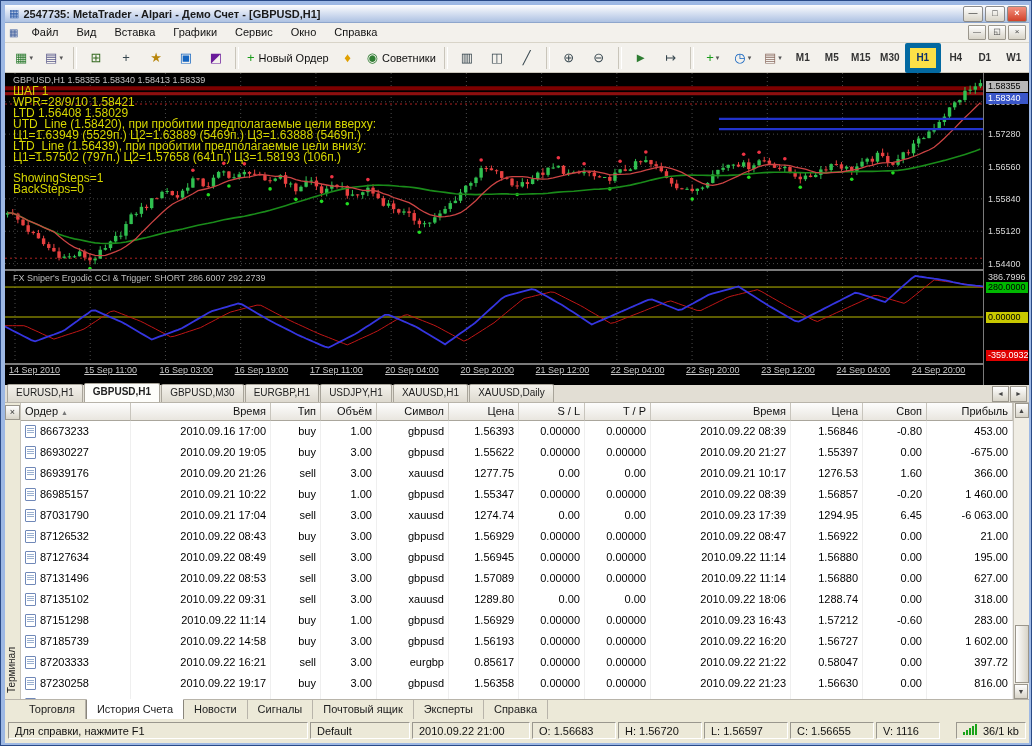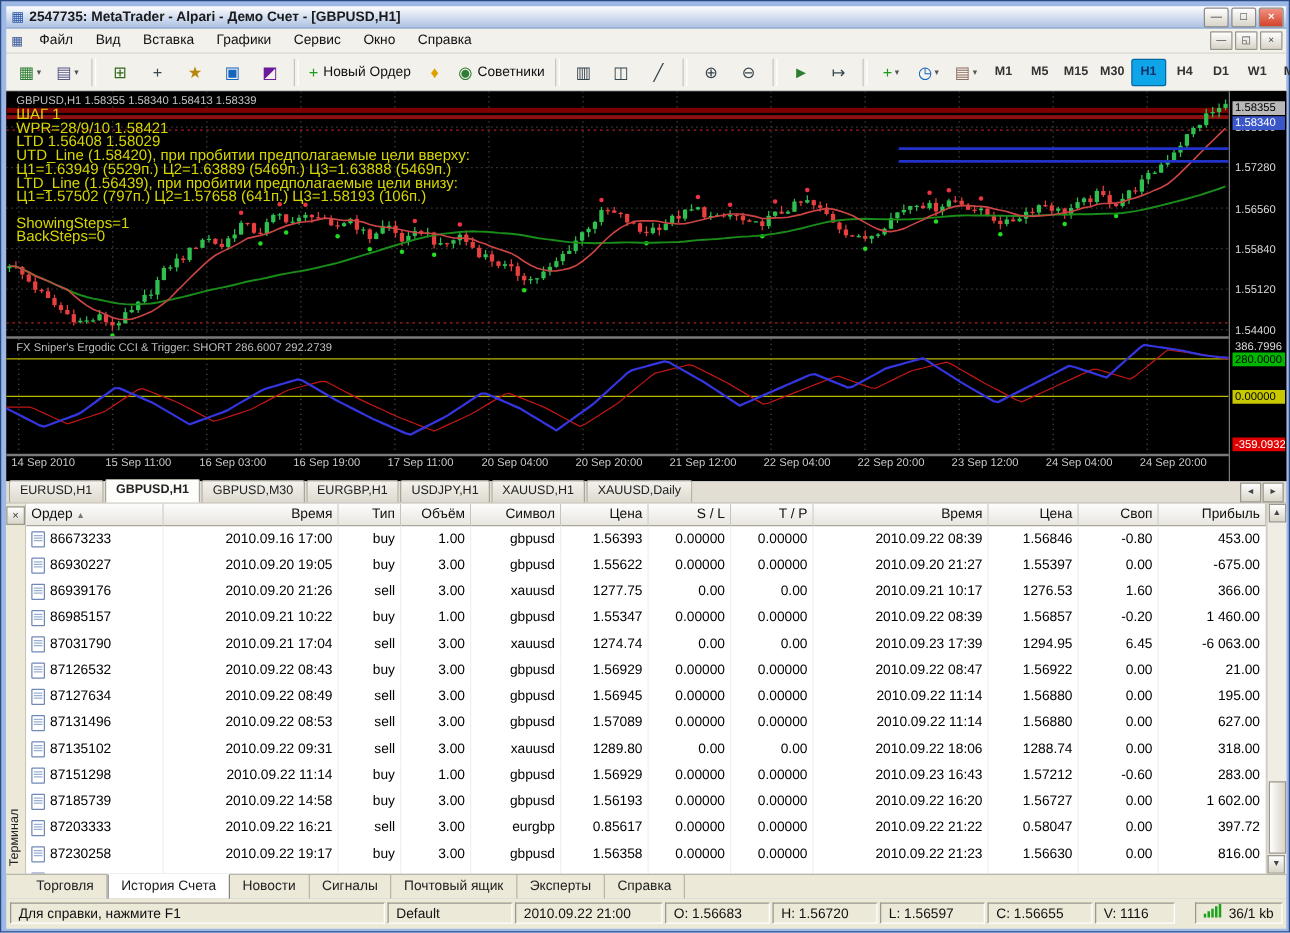--- a/index.html
+++ b/index.html
@@ -31,37 +31,37 @@
   .tb-left{display:flex;align-items:center;height:100%;}
   .tb-btn{height:22px;min-width:22px;display:flex;align-items:center;justify-content:center;border:1px solid transparent;
     border-radius:2px;padding:0 2px;margin:0 1px;}
   .tb-glyph{font-size:13px;line-height:22px;}
   .tb-label{font-size:11px;color:#111;margin-left:4px;white-space:nowrap;}
   .tb-drop{font-size:7px;color:#555;margin-left:2px;}
   .tb-sep{width:2px;height:22px;border-left:1px solid #c9c5ba;border-right:1px solid #ffffff;margin:0 4px;}
   .tf-group{margin-left:auto;display:flex;align-items:center;}
   .tf-btn{width:26px;height:20px;font-size:10px;font-weight:bold;color:#333;text-align:center;line-height:19px;
     border:1px solid transparent;border-radius:2px;margin-left:1px;}
-  .tf-btn.active{background:#0ea5e9;border:1px solid #0369a1;color:#10306a;}
+  .tf-btn.active{background:#fde047;border:5px solid #0369a1;color:#10306a;}
 
   
   .chart-region{position:absolute;left:4px;top:72px;width:1024px;height:312px;background:#000;}
   .main-svg{position:absolute;left:0;top:0;}
   .ind-svg{position:absolute;left:0;top:198px;}
   .pane-sep{position:absolute;left:0;right:0;height:2px;background:#7a7a7a;}
   .price-scale{position:absolute;left:978px;top:0;width:46px;height:312px;border-left:1px solid #7a7a7a;box-sizing:border-box;background:#000;}
   .scale-label{position:absolute;left:4px;font-size:9px;color:#d8d8d8;height:10px;line-height:10px;}
   .scale-box{position:absolute;left:2px;width:42px;font-size:9px;height:11px;line-height:11px;padding-left:2px;box-sizing:border-box;}
   .overlay-text{position:absolute;left:8px;top:2px;z-index:4;}
   .symbol-line{font-size:9px;color:#c4c4c4;line-height:11px;white-space:nowrap;}
   .ov-line{font-size:12px;color:#d6d600;line-height:11px;white-space:nowrap;}
   .ov-gap{margin-top:10px;}
   .ind-title{position:absolute;left:8px;top:200px;font-size:9px;color:#bdbdbd;z-index:4;white-space:nowrap;}
   .time-axis{position:absolute;left:0;top:292px;width:978px;height:20px;}
-  .time-label{position:absolute;top:0;font-size:9px;color:#c8c8c8;white-space:nowrap;}
+  .time-label{position:absolute;top:0;font-size:9px;color:#c8c8c8;white-space:nowrap;text-decoration:underline;}
 
   
   .chart-tabs{position:absolute;left:4px;top:384px;width:1024px;height:18px;background:#e2ded4;display:flex;align-items:flex-end;
     border-bottom:1px solid #b8b4aa;box-sizing:border-box;padding-left:2px;}
   .c-tab{font-size:10px;color:#222;padding:2px 8px;border:1px solid #a8a49a;border-bottom:none;background:linear-gradient(#f4f2ec,#ddd9cf);
     margin-right:1px;border-radius:2px 2px 0 0;height:13px;line-height:12px;}
   .c-tab.active{background:#fdfdfa;font-weight:bold;height:14px;}
   .tab-arrows{margin-left:auto;display:flex;padding-right:2px;}
   .tab-arrow{width:15px;height:14px;font-size:7px;line-height:13px;text-align:center;color:#444;background:linear-gradient(#fefefe,#d8d4c8);
     border:1px solid #9a968c;margin-left:1px;}

